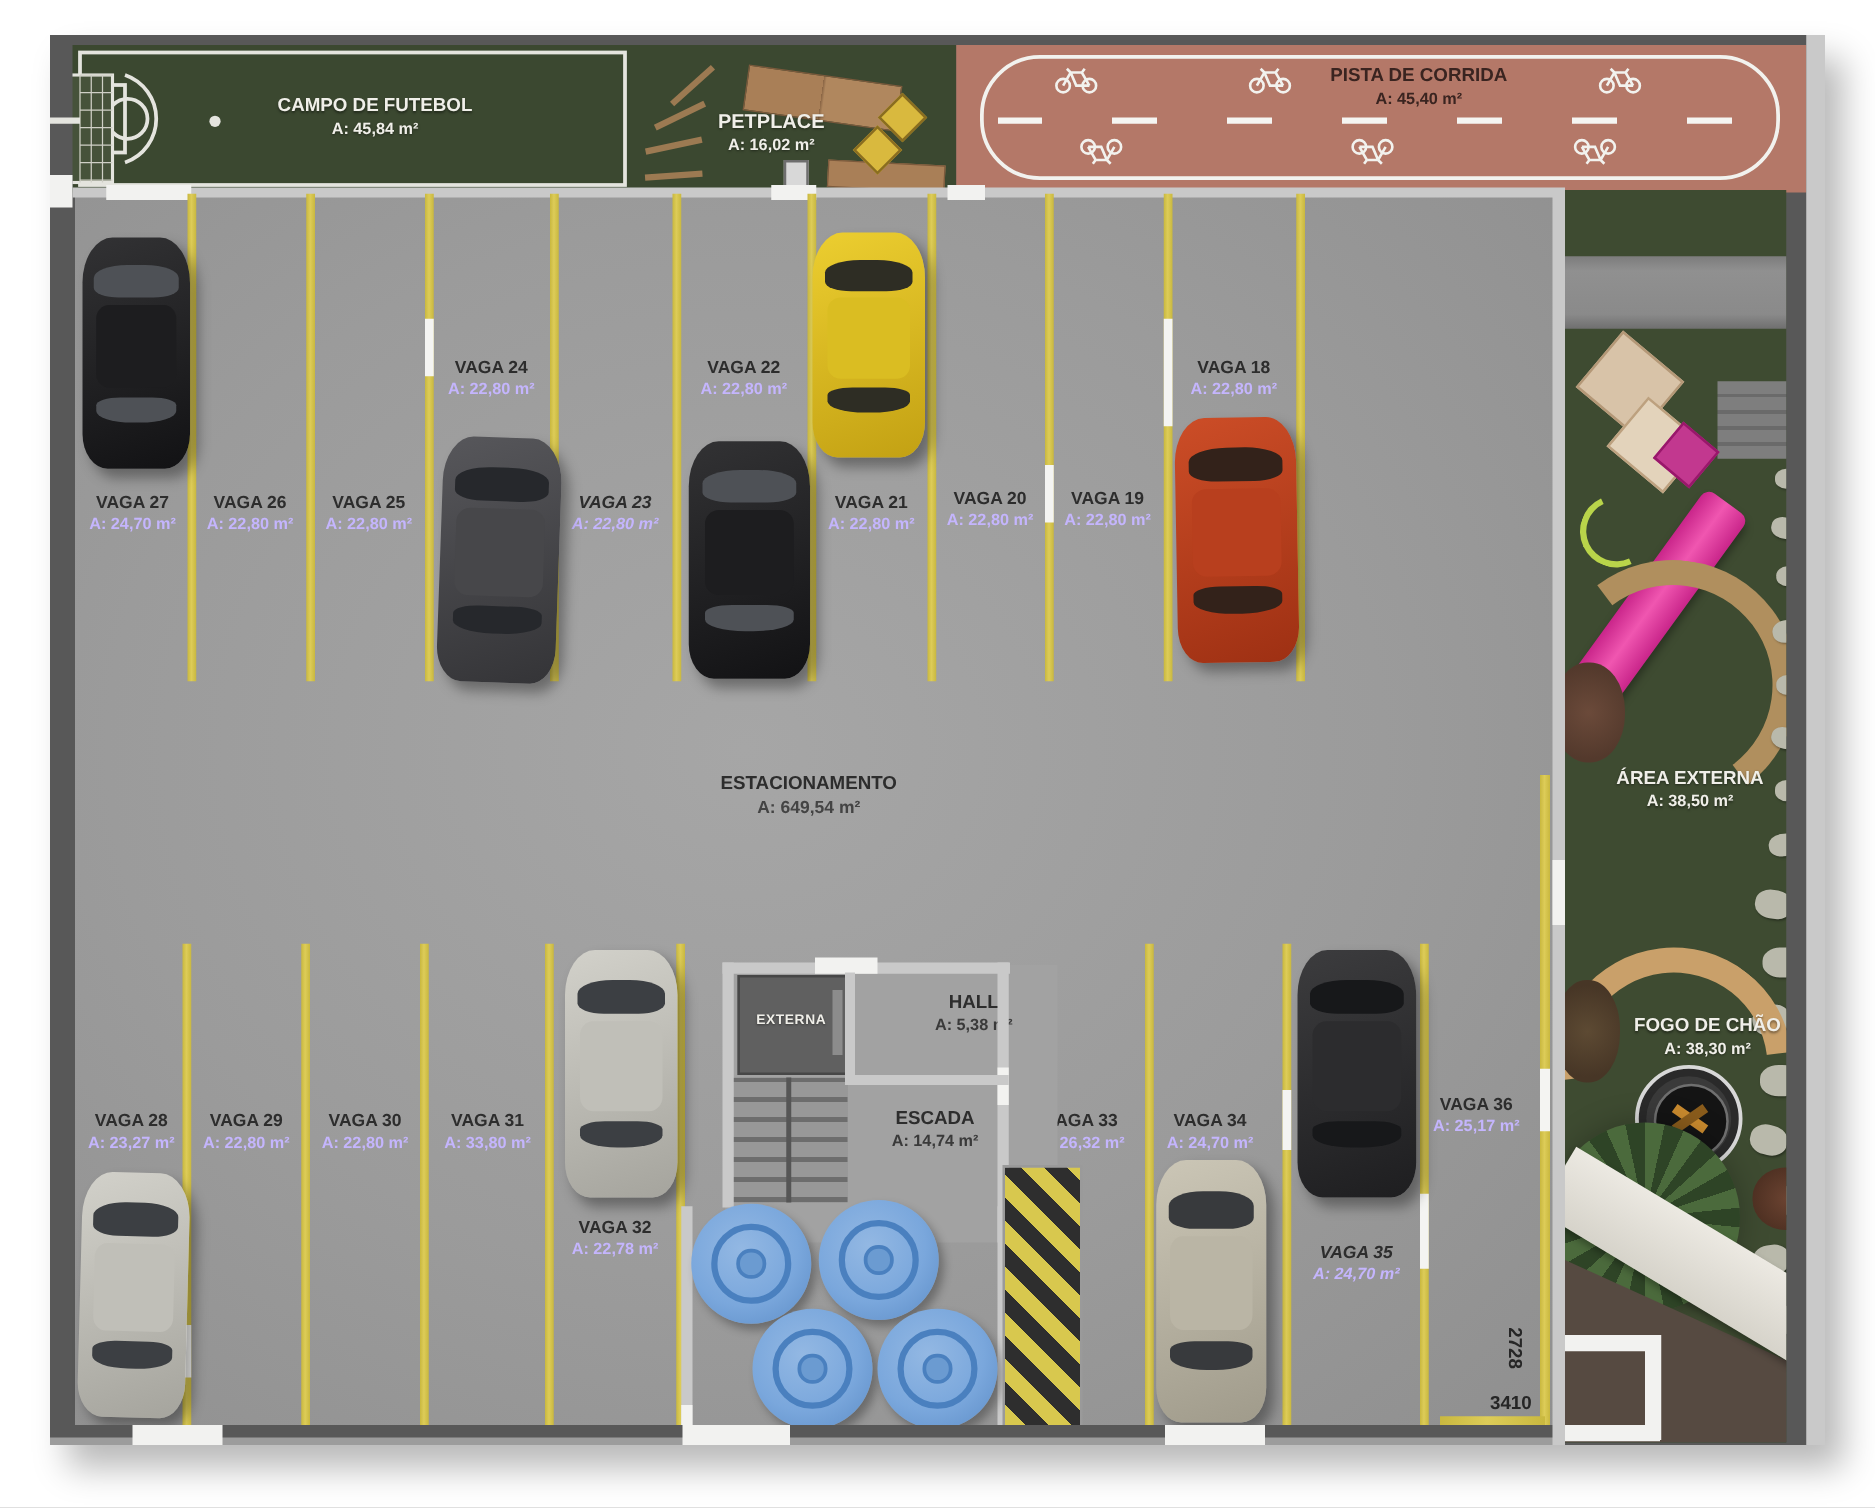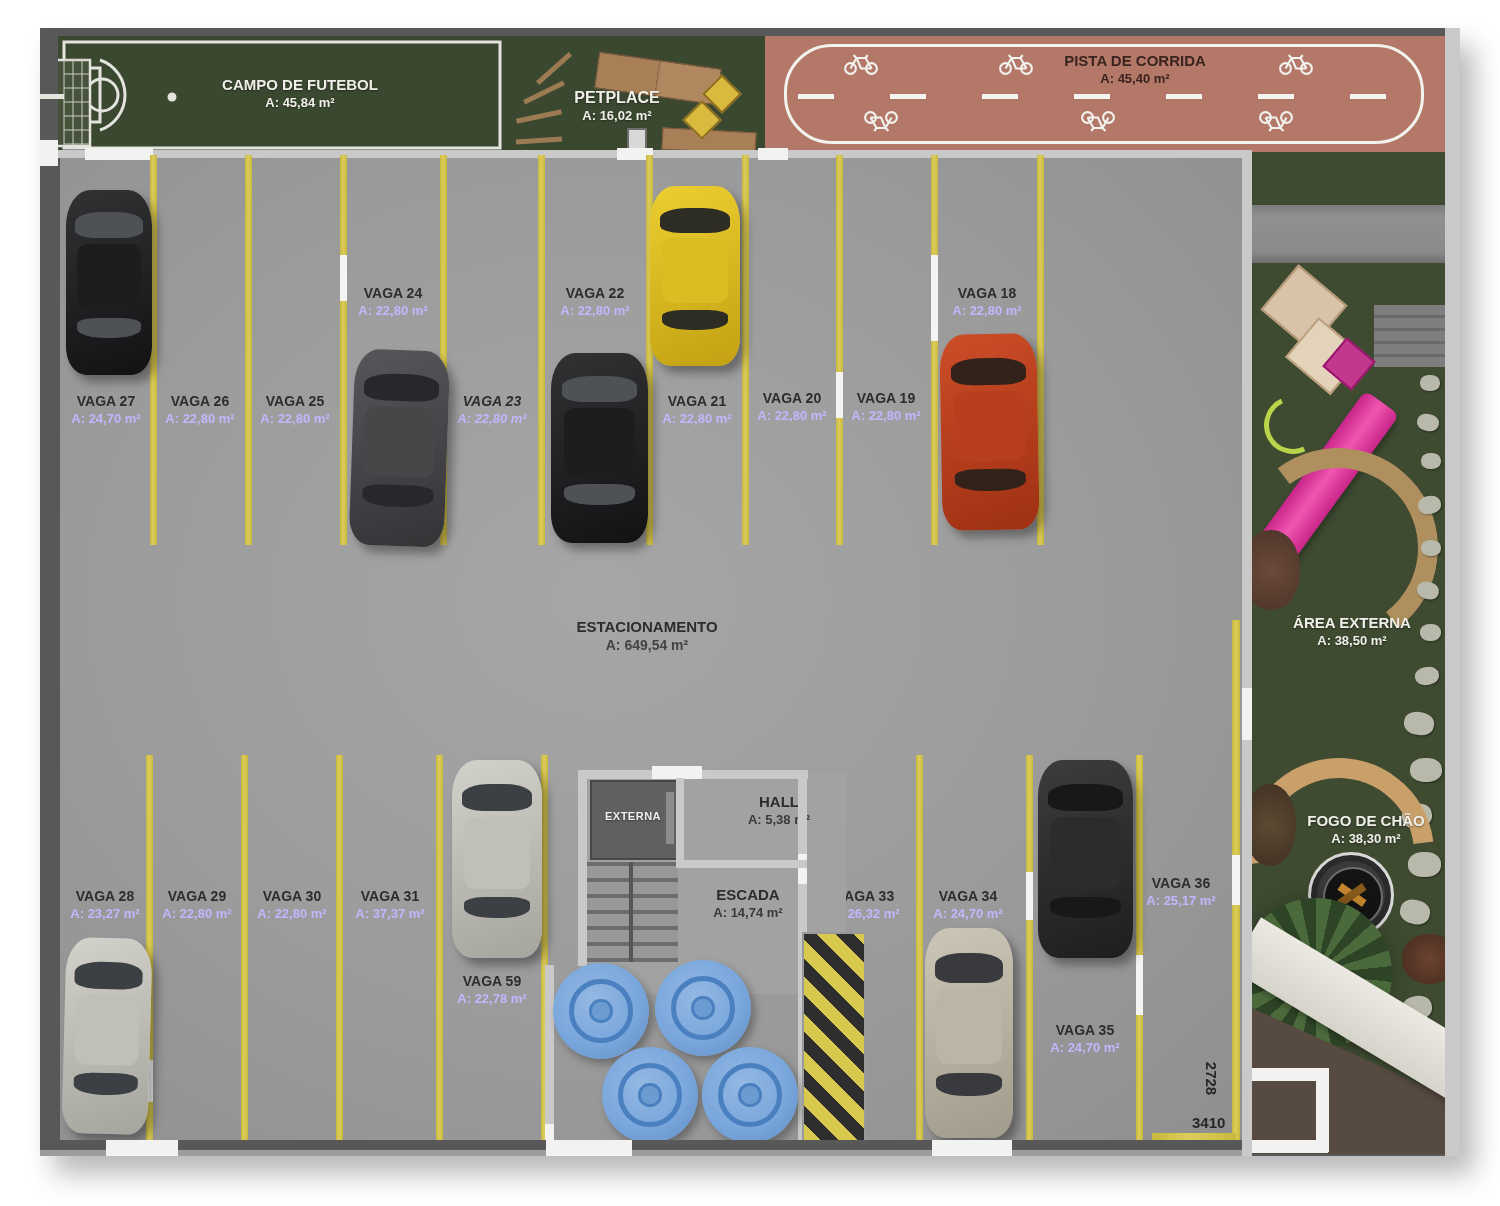--- a/index.html
+++ b/index.html
@@ -55,21 +55,21 @@
   .pouf{position:absolute;border-radius:50%;background:radial-gradient(circle at 42% 38%, #93b8e3 0%, #7aa7dc 55%, #5c8cc6 100%);box-shadow:4px 5px 8px rgba(0,0,0,.3);}
   .pouf .ring{position:absolute;inset:17%;border:5px solid #4a80bf;border-radius:50%;}
   .pouf .dot{position:absolute;inset:38%;background:#6b9bd1;border:3px solid #4a80bf;border-radius:50%;}
 
   
   .hazard{background:repeating-linear-gradient(45deg,#d8c84e 0 13px,#2e2e2e 13px 26px);border:2px solid #9a9a9a;}
   .stairs{background:#8f8f8f;background-image:repeating-linear-gradient(180deg,#6d6d6d 0 4px,#989898 4px 16px);}
   .stone{position:absolute;background:#b9b9ab;border-radius:45%;box-shadow:1px 1px 2px rgba(0,0,0,.4);}
   .bench-arc{position:absolute;border:20px solid transparent;border-radius:50%;}
   .shrub{position:absolute;border-radius:48%;}
-  #right-strip{position:absolute;left:1212px;top:124px;width:193px;height:1002px;background:#3e4b31;overflow:hidden;}
+  #right-strip{position:absolute;left:1212px;top:124px;width:177px;height:1002px;background:#3e4b31;overflow:hidden;}
   .bike{position:absolute;}
   .dashline{position:absolute;height:5px;background:repeating-linear-gradient(90deg,#f5f5f2 0 36px,transparent 36px 92px);}
   .dim{position:absolute;font-weight:bold;font-size:15px;color:#262626;}
 </style>
 </head>
 <body>
 
 <div id="canvas">
  <div id="plan">
 
@@ -248,35 +248,35 @@
   <div class="lbl dark slabel" style="left:92px;top:860px;">
         <div class="nm">VAGA 29</div>
         <div class="ar">A: 22,80 m²</div>
       </div>
   <div class="lbl dark slabel" style="left:187px;top:860px;">
         <div class="nm">VAGA 30</div>
         <div class="ar">A: 22,80 m²</div>
       </div>
   <div class="lbl dark slabel" style="left:285px;top:860px;">
         <div class="nm">VAGA 31</div>
-        <div class="ar">A: 37,37 m²</div>
+        <div class="ar">A: 33,80 m²</div>
       </div>
   <div class="lbl dark slabel" style="left:387px;top:945px;">
-        <div class="nm">VAGA 59</div>
+        <div class="nm">VAGA 32</div>
         <div class="ar">A: 22,78 m²</div>
       </div>
   <div class="lbl dark slabel" style="left:760px;top:860px;">
         <div class="nm">VAGA 33</div>
         <div class="ar">A: 26,32 m²</div>
       </div>
   <div class="lbl dark slabel" style="left:863px;top:860px;">
         <div class="nm">VAGA 34</div>
         <div class="ar">A: 24,70 m²</div>
       </div>
-  <div class="lbl dark slabel" style="left:980px;top:994px;">
+  <div class="lbl dark slabel" style="left:980px;top:965px;font-style:italic;">
         <div class="nm">VAGA 35</div>
         <div class="ar">A: 24,70 m²</div>
       </div>
   <div class="lbl dark slabel" style="left:1076px;top:847px;">
         <div class="nm">VAGA 36</div>
         <div class="ar">A: 25,17 m²</div>
       </div>
 
   <div class="car car-black" style="left:26px;top:162px;width:86px;height:185px;">
         <i class="wsf"></i>

